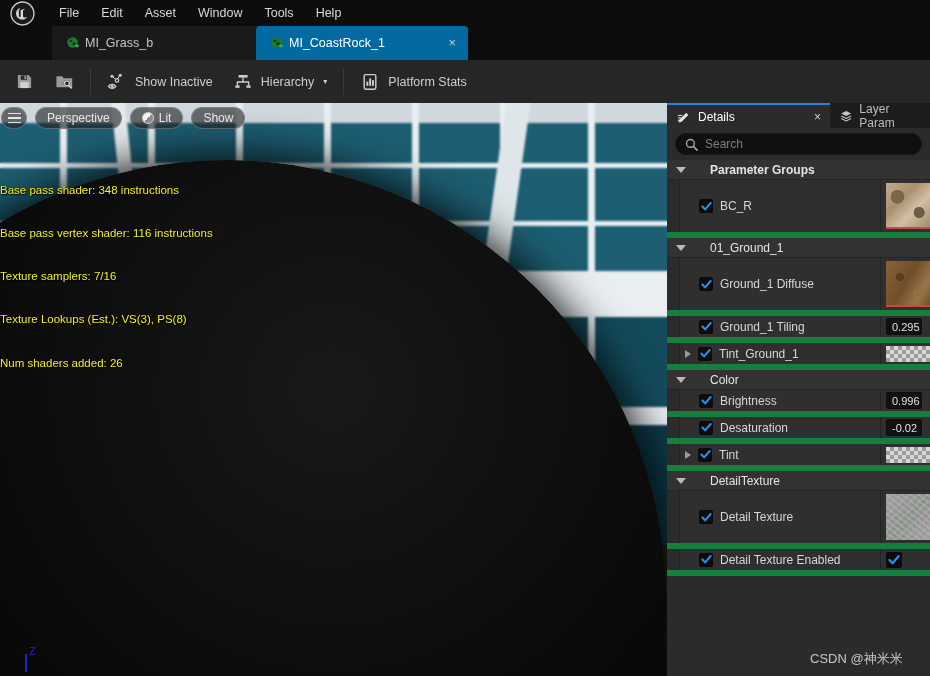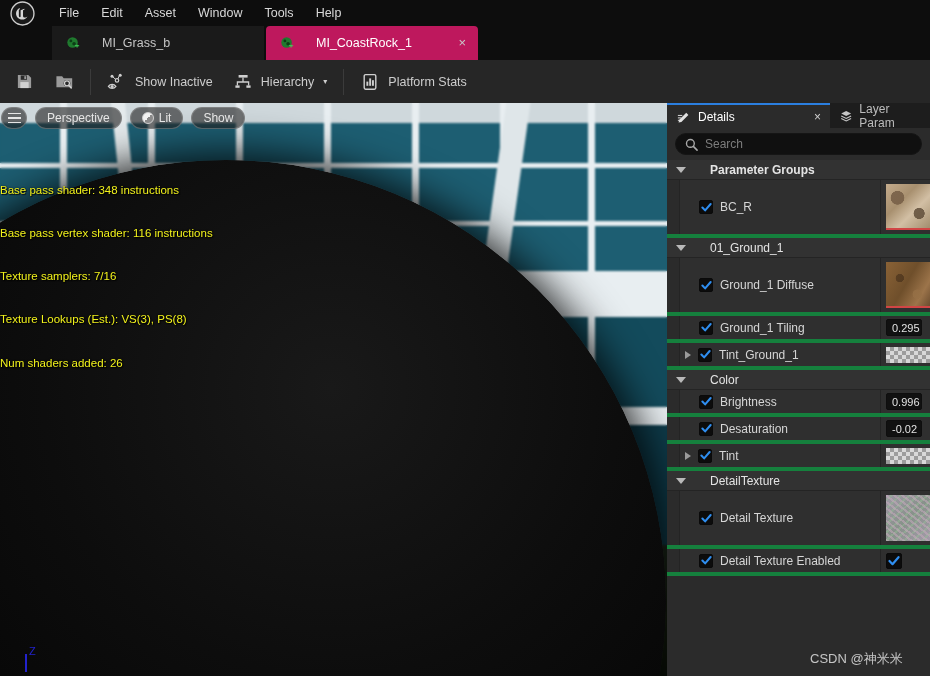--- a/index.html
+++ b/index.html
@@ -11,24 +11,24 @@
   
   .menubar{position:absolute;left:0;top:0;width:930px;height:26px;background:#0d0d0d;
            display:flex;align-items:center;}
   .ue-logo{width:44px;height:26px;display:flex;align-items:center;justify-content:center;}
   .ue-logo svg{display:block;}
   .menu-items{display:flex;align-items:center;gap:0px;margin-left:4px;}
   .menu-item{font-size:12.5px;color:#d8d8d8;padding:3px 11px;border-radius:2px;line-height:14px;}
 
   
   .tabbar{position:absolute;left:0;top:26px;width:930px;height:34px;background:#0d0d0d;}
-  .tab{position:absolute;top:0;height:34px;display:flex;align-items:center;gap:21px;
+  .tab{position:absolute;top:0;height:34px;display:flex;align-items:center;gap:4px;
        padding:0 14px;box-sizing:border-box;font-size:12.5px;}
   .tab.inactive{left:52px;width:212px;background:#1a1a1a;color:#c6c6c6;}
-  .tab.active{left:266px;width:212px;background:#be185d;color:#ffffff;
+  .tab.active{left:256px;width:212px;background:#0369a1;color:#ffffff;
               border-top-left-radius:4px;border-top-right-radius:4px;}
   .tab .tabclose{position:absolute;right:12px;top:50%;transform:translateY(-50%);
                  font-size:13px;color:#c9c9c9;line-height:10px;}
   .matball{width:15px;height:15px;flex:0 0 auto;}
 
   
   .toolbar{position:absolute;left:0;top:60px;width:930px;height:43px;background:#262626;
            display:flex;align-items:center;text-align:center;}
   .tb-btn{display:flex;align-items:center;gap:8px;height:43px;padding:0 10px;
           font-size:12.5px;color:#cdcdcd;box-sizing:border-box;}
@@ -83,21 +83,21 @@
   .grp{height:20px;background:#323232;display:flex;align-items:center;gap:24px;
        padding-left:9px;font-size:12px;color:#e4e4e4;border-bottom:1px solid #242424;
        box-sizing:border-box;}
   .grp.bold{font-weight:bold;}
   .tri{width:0;height:0;border-left:5px solid transparent;border-right:5px solid transparent;
        border-top:6px solid #b9b9b9;}
   .tri-r{width:0;height:0;border-top:4.5px solid transparent;border-bottom:4.5px solid transparent;
          border-left:6px solid #9a9a9a;}
 
   .row{position:relative;display:flex;align-items:center;height:58px;background:#2f2f2f;
-       border-bottom:4px solid #15803d;box-sizing:border-box;}
+       border-bottom:6px solid #15803d;box-sizing:border-box;}
   .row.short{height:27px;}
   .rail{width:12px;height:100%;background:#2b2b2b;border-right:1px solid #242424;flex:0 0 auto;}
   .rlabel{flex:1;display:flex;align-items:center;gap:7px;padding-left:19px;font-size:12px;
           color:#d6d6d6;min-width:0;overflow:hidden;white-space:nowrap;}
   .rlabel.arrowed{padding-left:5px;}
   .rvalue{width:50px;flex:0 0 auto;display:flex;align-items:center;justify-content:flex-start;
           height:100%;border-left:1px solid #242424;padding-left:5px;box-sizing:border-box;}
   .cbx{width:14px;height:14px;border-radius:2px;background:#0c0c0c;border:1px solid #0a0a0a;
        display:flex;align-items:center;justify-content:center;flex:0 0 auto;box-sizing:border-box;}
   .cbx svg{display:block;}

